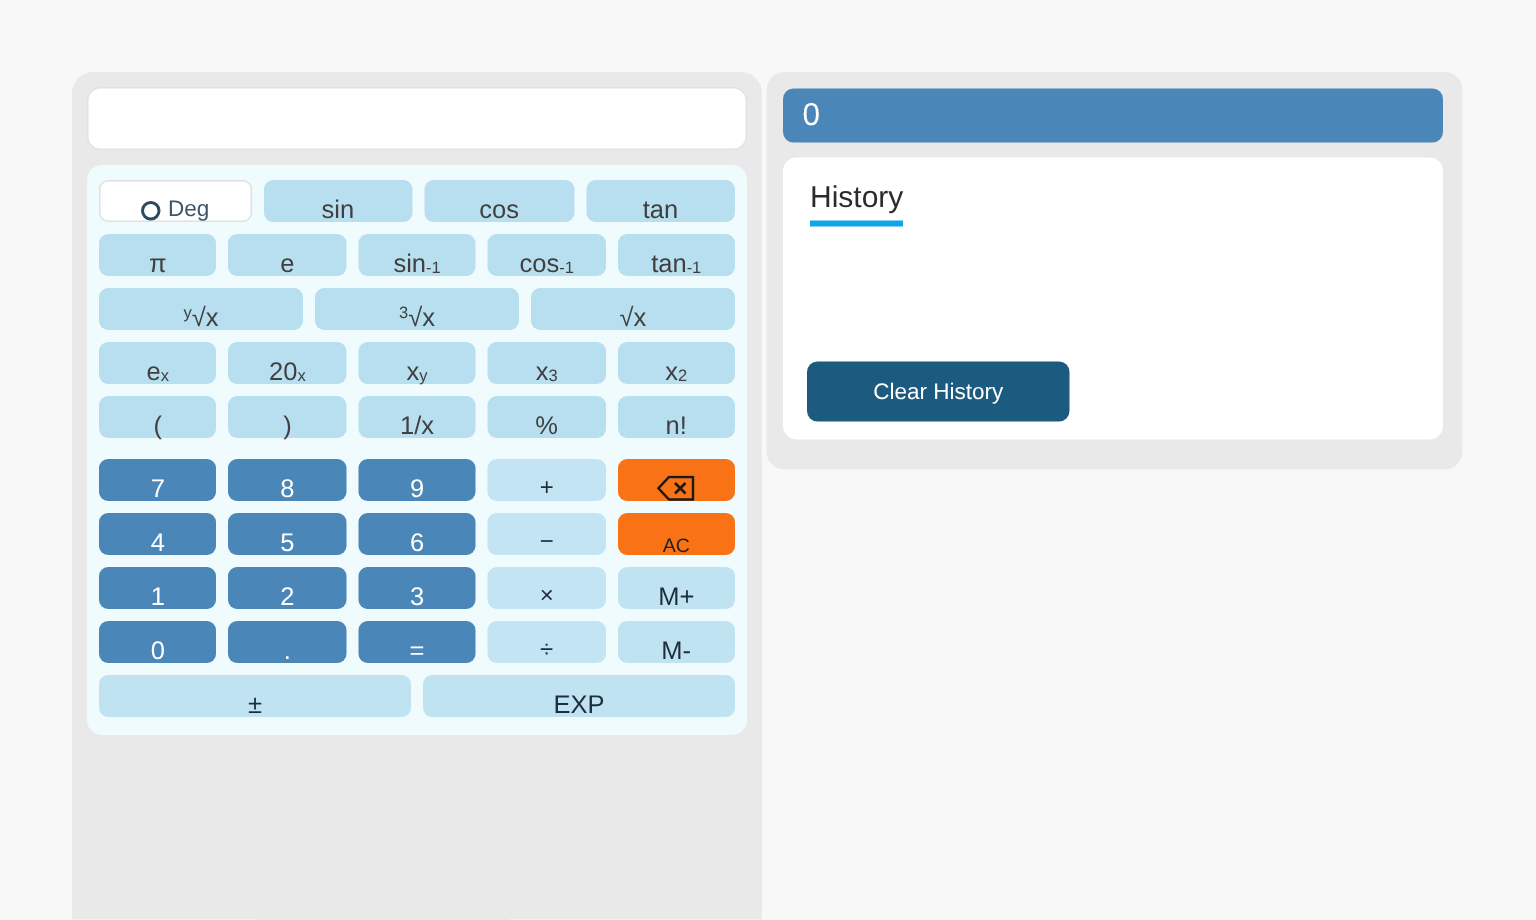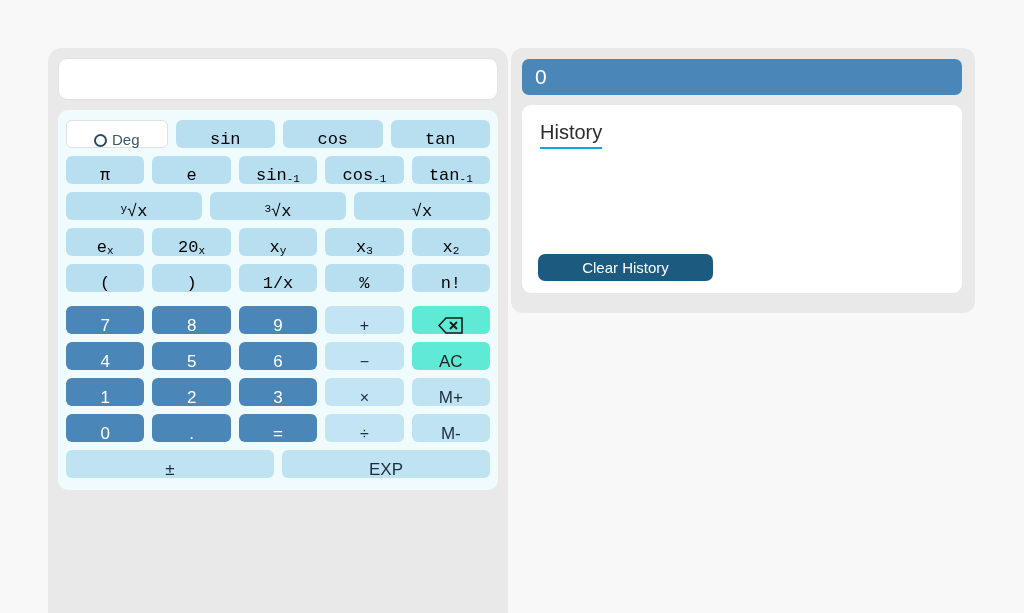--- a/index.html
+++ b/index.html
@@ -71,24 +71,24 @@
     color: #223344;
     background: #b8dff0;
     display: flex;
     align-items: flex-end;
     justify-content: center;
     cursor: pointer;
     padding: 0;
     white-space: nowrap;
   }
 
-  .key.fn      { background: #b8dff0; color: #000000; font-family: Liberation Mono, monospace; }
+  .key.fn      { background: #b8dff0; color: #404040; }
   .key.op      { background: #c2e4f3; color: #1d2d3d; font-size: 16px; }
   .key.num     { background: #4a86b8; color: #ffffff; font-size: 17px; }
-  .key.util    { background: #5eead4; color: #222222; font-size: 17px; }
+  .key.util    { background: #f97316; color: #222222; font-size: 13px; }
   .key.memory  { background: #bfe3f0; color: #1d2d3d; font-size: 17px; }
 
   .key sup { font-size: 11px; line-height: 0; position: relative; top: -5px; }
   .key .presup { font-size: 11px; position: relative; top: -5px; }
 
   
   .key.radio {
     background: #ffffff;
     border: 1px solid #e0e0e0;
     color: #3c566b;
@@ -156,37 +156,37 @@
     border-radius: 9px;
     padding: 16px 18px;
     position: relative;
   }
 
   .history-title {
     font-size: 20px;
     color: #2b2b2b;
     display: inline-block;
     padding-bottom: 3px;
-    border-bottom: 2px solid #0ea5e9;
+    border-bottom: 4px solid #0ea5e9;
   }
 
   .history-list {
     margin-top: 6px;
     font-size: 14px;
     color: #444;
     height: 74px;
     overflow: hidden;
   }
 
   .clear-history {
     position: absolute;
     left: 16px;
     bottom: 12px;
     width: 175px;
-    height: 27px;
+    height: 40px;
     background: #1c5a80;
     color: #ffffff;
     border: none;
     border-radius: 7px;
     font-family: "Liberation Sans", sans-serif;
     font-size: 15px;
     cursor: pointer;
   }
 </style>
 </head>

